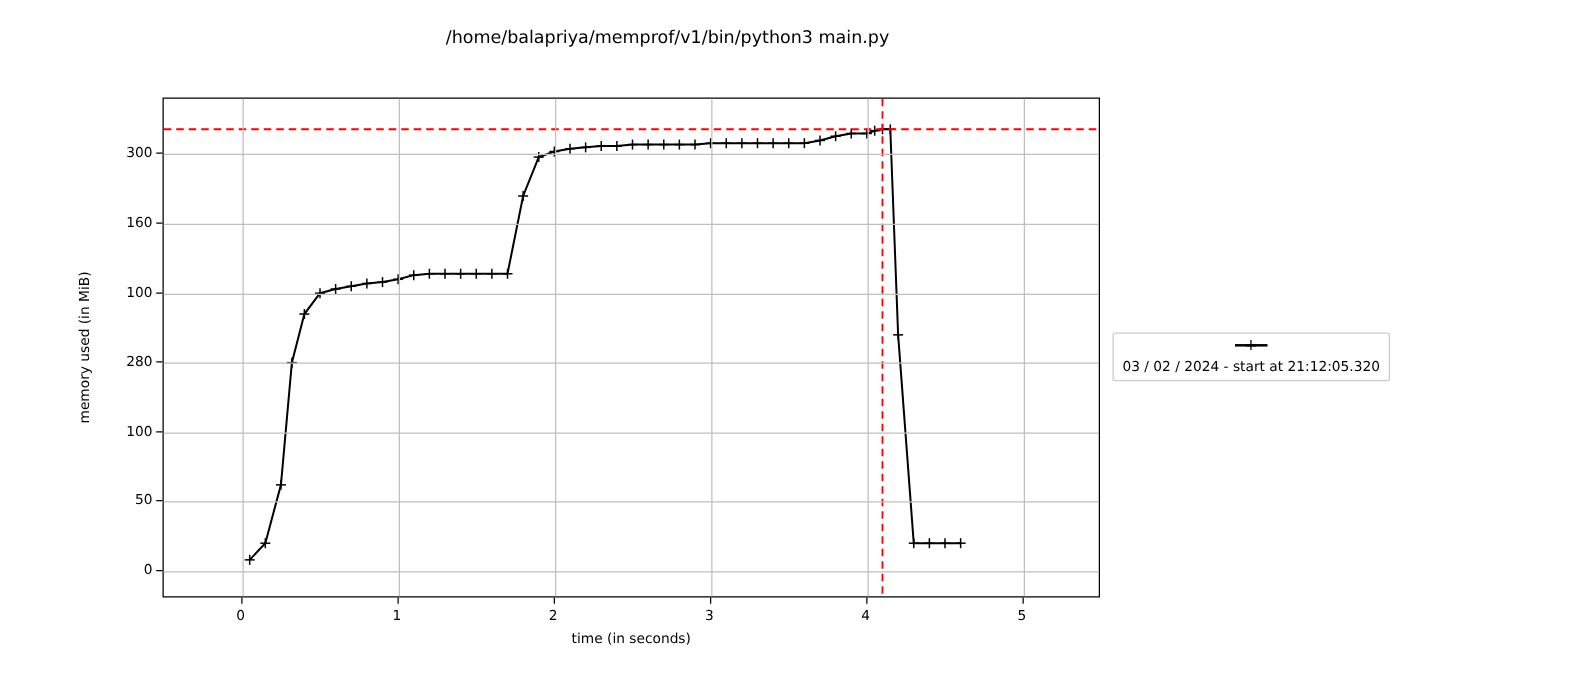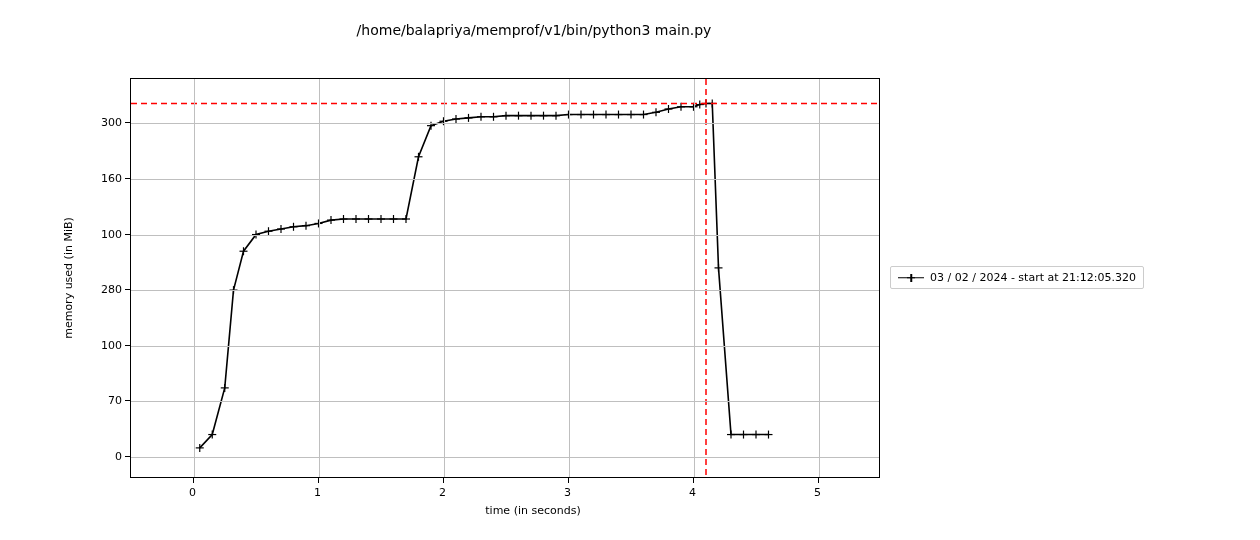--- a/index.html
+++ b/index.html
@@ -69,20 +69,21 @@
   .legend-box {
     position: absolute;
     background: #ffffff;
     border: 1px solid #cccccc;
     padding: 4px 7px;
     font-size: 11px;
     display: flex;
     align-items: center;
     gap: 6px;
     border-radius: 2px;
+    flex-direction: column;
   }
   .legend-marker {
     width: 26px;
     height: 10px;
     position: relative;
     flex: 0 0 auto;
   }
   .legend-marker .line {
     position: absolute;
     left: 0; right: 0; top: 50%;
@@ -229,21 +230,21 @@
       <div class="grid-v" style="left: 687.5px;"></div>
       <div class="grid-h" style="top: 377.778px;"></div>
       <div class="grid-h" style="top: 322.222px;"></div>
       <div class="grid-h" style="top: 266.667px;"></div>
       <div class="grid-h" style="top: 211.111px;"></div>
       <div class="grid-h" style="top: 155.556px;"></div>
       <div class="grid-h" style="top: 100px;"></div>
       <div class="grid-h" style="top: 44.4444px;"></div>
     </div>
 
-  <div class="xlabel" id="xlabel" style="left: 505px; top: 504px; margin-left: 28px;">time (in seconds)</div>
+  <div class="xlabel" id="xlabel" style="left: 505px; top: 504px;">time (in seconds)</div>
   <div class="ylabel" id="ylabel" style="left: 68px; top: 278px;">memory used (in MiB)</div>
 
   <div class="legend-box" id="legend" style="left: 890px; top: 266px;">
     <div class="legend-marker">
       <div class="line"></div>
       <div class="plus"></div>
     </div>
     <span>03 / 02 / 2024 - start at 21:12:05.320</span>
   </div>
 
@@ -255,21 +256,21 @@
     <div class="xtick-label" style="left: 442.5px; top: 486px;">2</div>
     <div class="tick-x" style="left: 567.5px; top: 478px;"></div>
     <div class="xtick-label" style="left: 567.5px; top: 486px;">3</div>
     <div class="tick-x" style="left: 692.5px; top: 478px;"></div>
     <div class="xtick-label" style="left: 692.5px; top: 486px;">4</div>
     <div class="tick-x" style="left: 817.5px; top: 478px;"></div>
     <div class="xtick-label" style="left: 817.5px; top: 486px;">5</div>
     <div class="tick-y" style="left: 125px; top: 455.778px;"></div>
     <div class="ytick-label" style="left: 90px; width: 32px; top: 455.778px;">0</div>
     <div class="tick-y" style="left: 125px; top: 400.222px;"></div>
-    <div class="ytick-label" style="left: 90px; width: 32px; top: 400.222px;">70</div>
+    <div class="ytick-label" style="left: 90px; width: 32px; top: 400.222px;">50</div>
     <div class="tick-y" style="left: 125px; top: 344.667px;"></div>
     <div class="ytick-label" style="left: 90px; width: 32px; top: 344.667px;">100</div>
     <div class="tick-y" style="left: 125px; top: 289.111px;"></div>
     <div class="ytick-label" style="left: 90px; width: 32px; top: 289.111px;">280</div>
     <div class="tick-y" style="left: 125px; top: 233.556px;"></div>
     <div class="ytick-label" style="left: 90px; width: 32px; top: 233.556px;">100</div>
     <div class="tick-y" style="left: 125px; top: 178px;"></div>
     <div class="ytick-label" style="left: 90px; width: 32px; top: 178px;">160</div>
     <div class="tick-y" style="left: 125px; top: 122.444px;"></div>
     <div class="ytick-label" style="left: 90px; width: 32px; top: 122.444px;">300</div>

